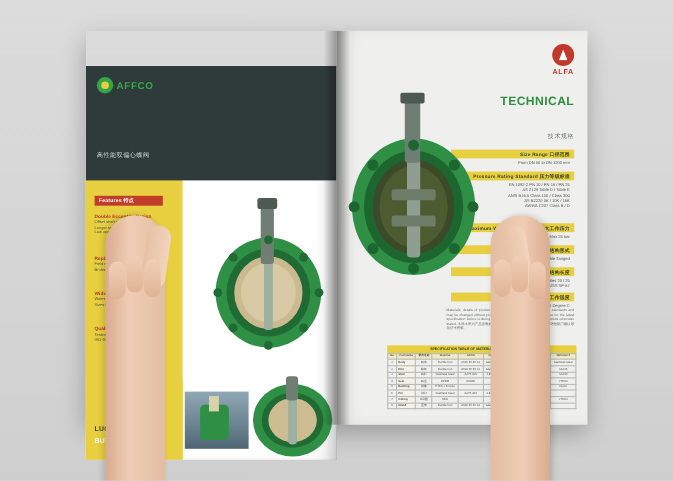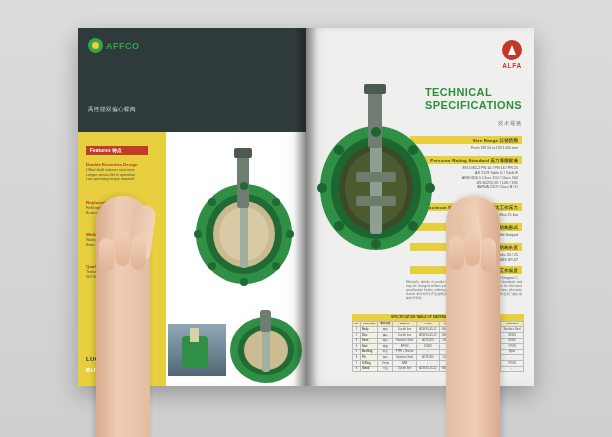--- a/index.html
+++ b/index.html
@@ -77,20 +77,21 @@
   }
   .page {
     position: relative;
     width: 228px;
     height: 358px;
     overflow: hidden;
   }
   .page-left {
     background: #ffffff;
     box-shadow: inset -14px 0 18px -12px rgba(0,0,0,0.35);
+    margin-top: 32px;
   }
   .page-right {
     background: #efefed;
     box-shadow: inset 14px 0 18px -12px rgba(0,0,0,0.35);
   }
 
   
   .lp-yellow {
     position: absolute;
     left: 0; top: 0;
@@ -245,20 +246,21 @@
   }
   .rp-logo-text {
     font-size: 6.5px;
     font-weight: bold;
     color: #c0392b;
     letter-spacing: 0.6px;
   }
   .rp-title {
     position: absolute;
     right: 12px; top: 58px;
+    text-align: right;
     color: #2f8f3f;
     font-size: 11px;
     font-weight: bold;
     line-height: 13px;
     letter-spacing: 0.4px;
   }
   .rp-title-cn {
     position: absolute;
     right: 12px; top: 92px;
     color: #6f7a6f;
@@ -428,21 +430,20 @@
 
     <div class="page page-right">
 
       <div class="rp-logo">
         <div class="rp-logo-mark"></div>
         <div class="rp-logo-text">ALFA</div>
       </div>
 
       <div class="rp-title">
         <div>TECHNICAL</div>
-        <div>SPECIFICATIONS</div>
       </div>
       <div class="rp-title-cn">技术规格</div>
 
       <div class="spec-block" style="top:108px">
         <div class="spec-head">Size Range 口径范围</div>
         <div class="spec-body">From DN 50 to DN 1200 mm</div>
       </div>
       <div class="spec-block" style="top:128px">
         <div class="spec-head">Pressure Rating Standard 压力等级标准</div>
         <div class="spec-body">EN 1092-2 PN 10 / PN 16 / PN 25

